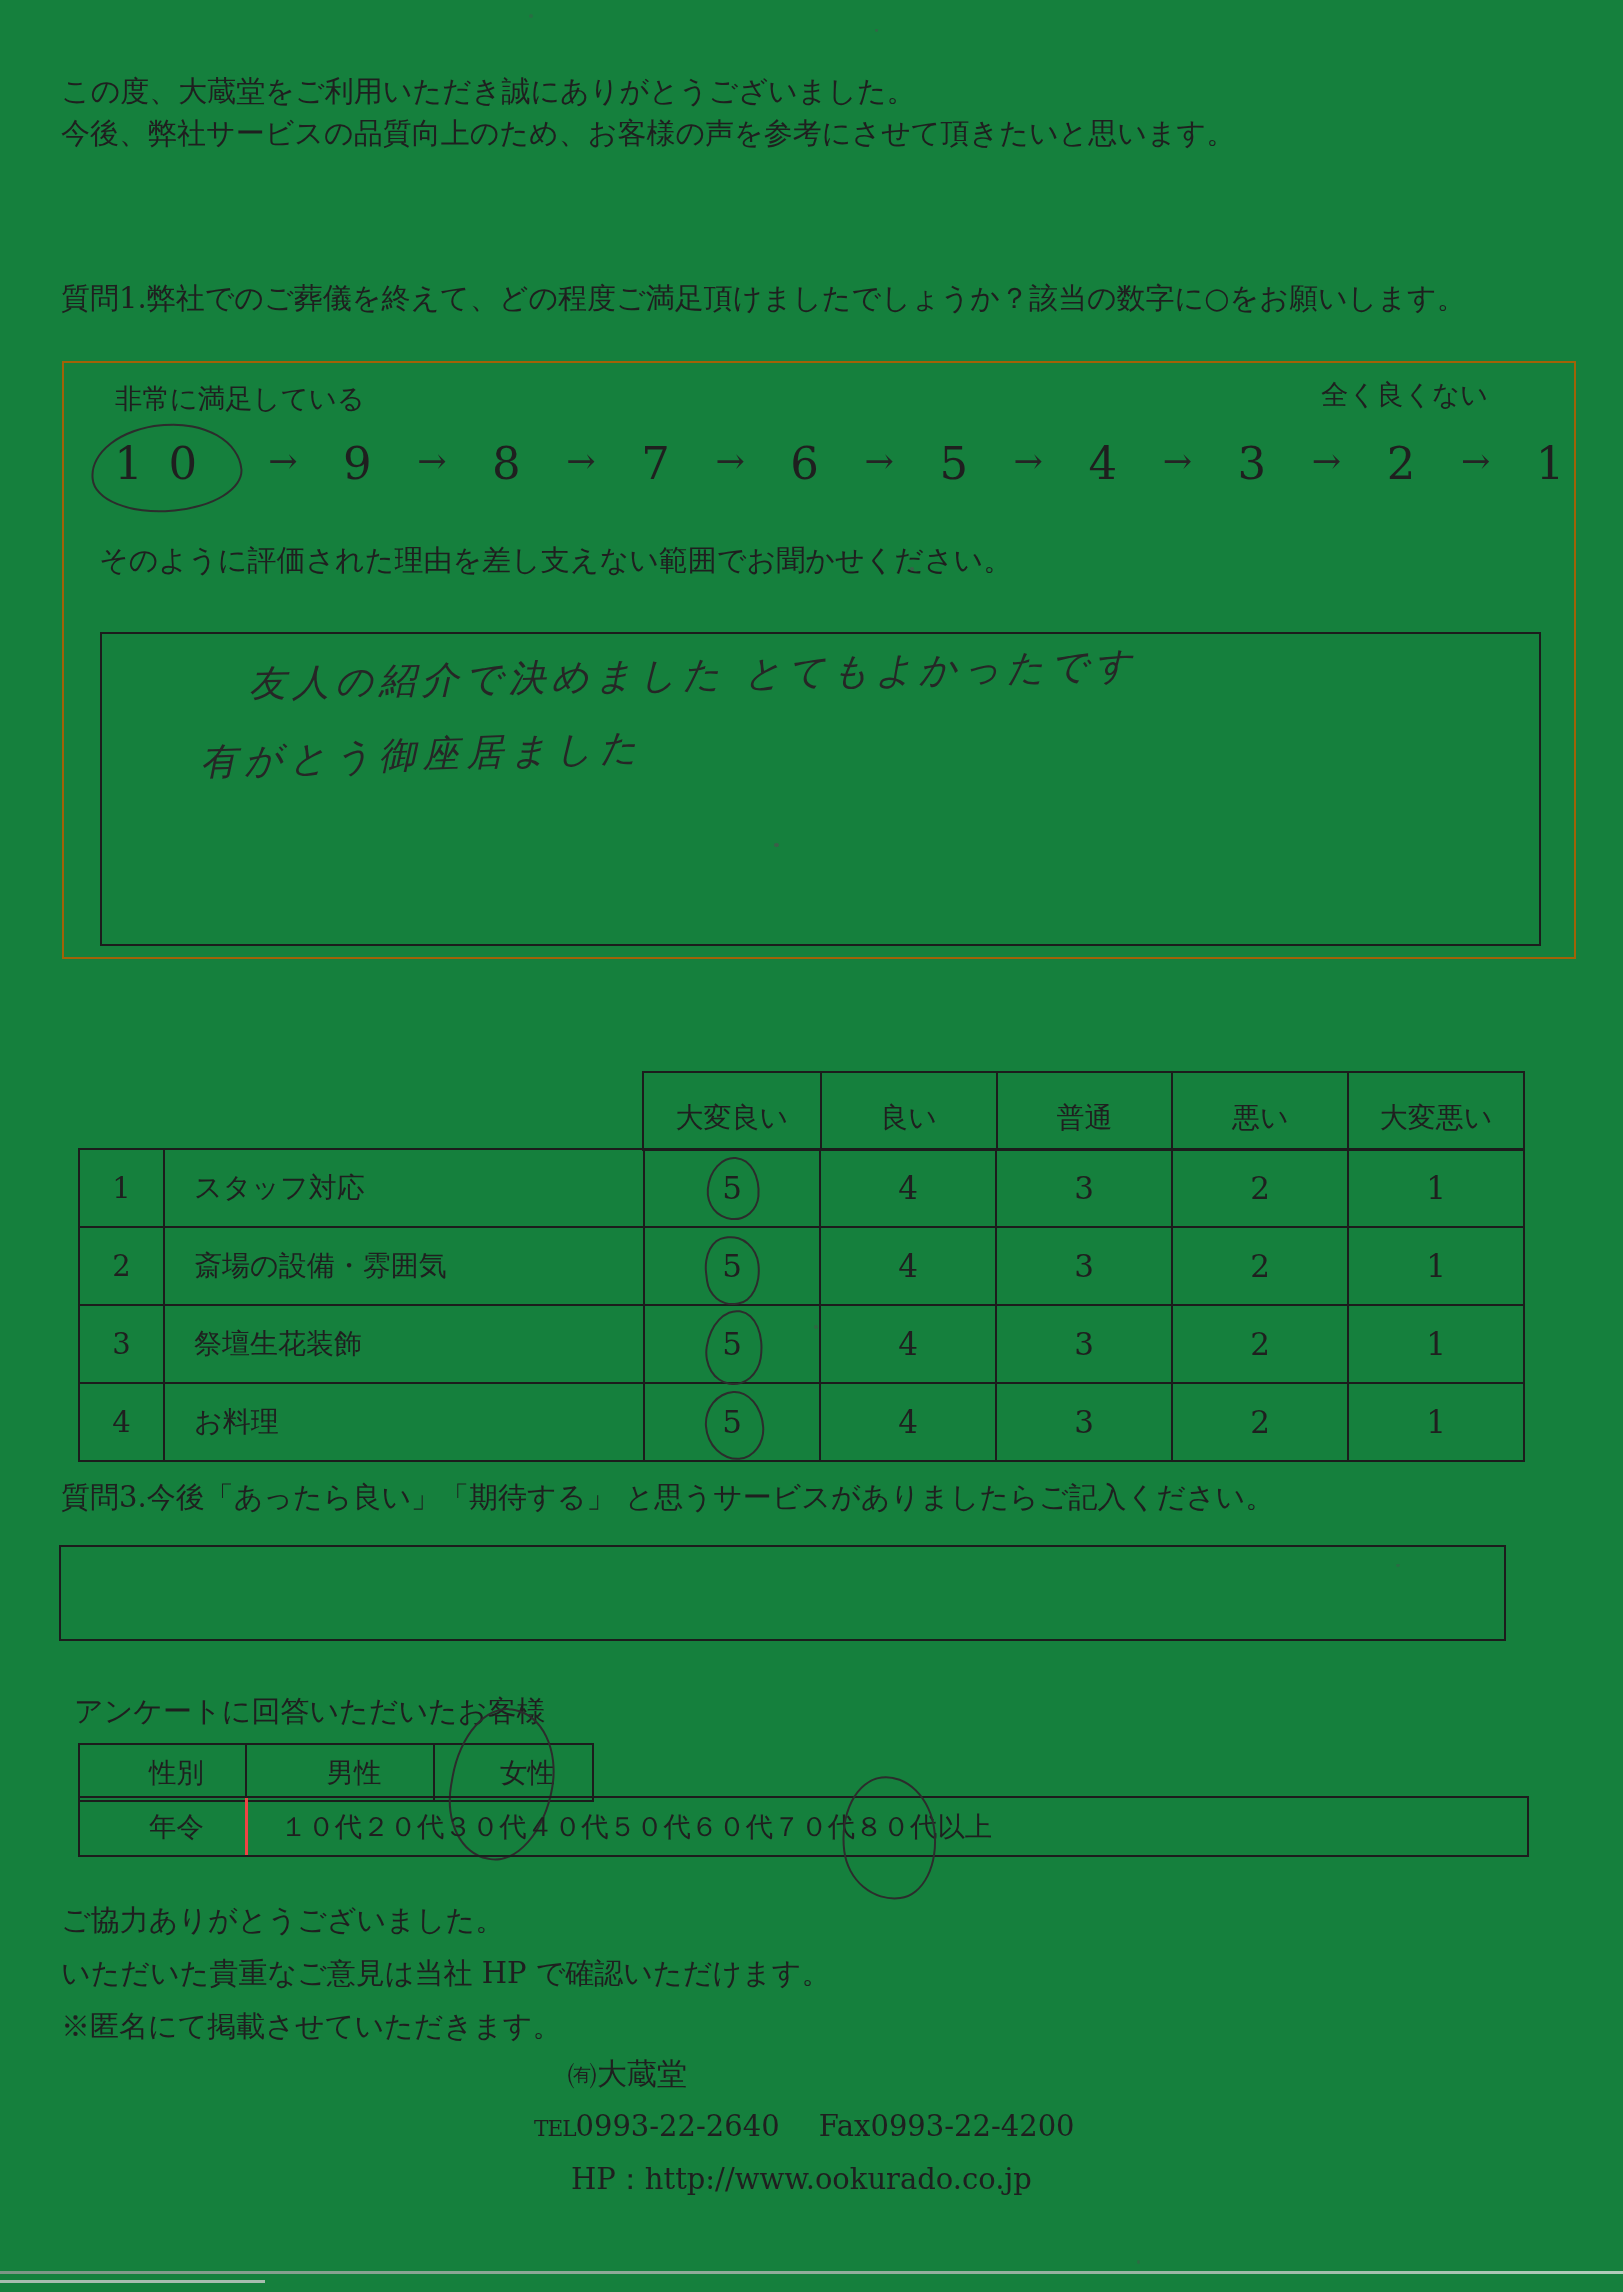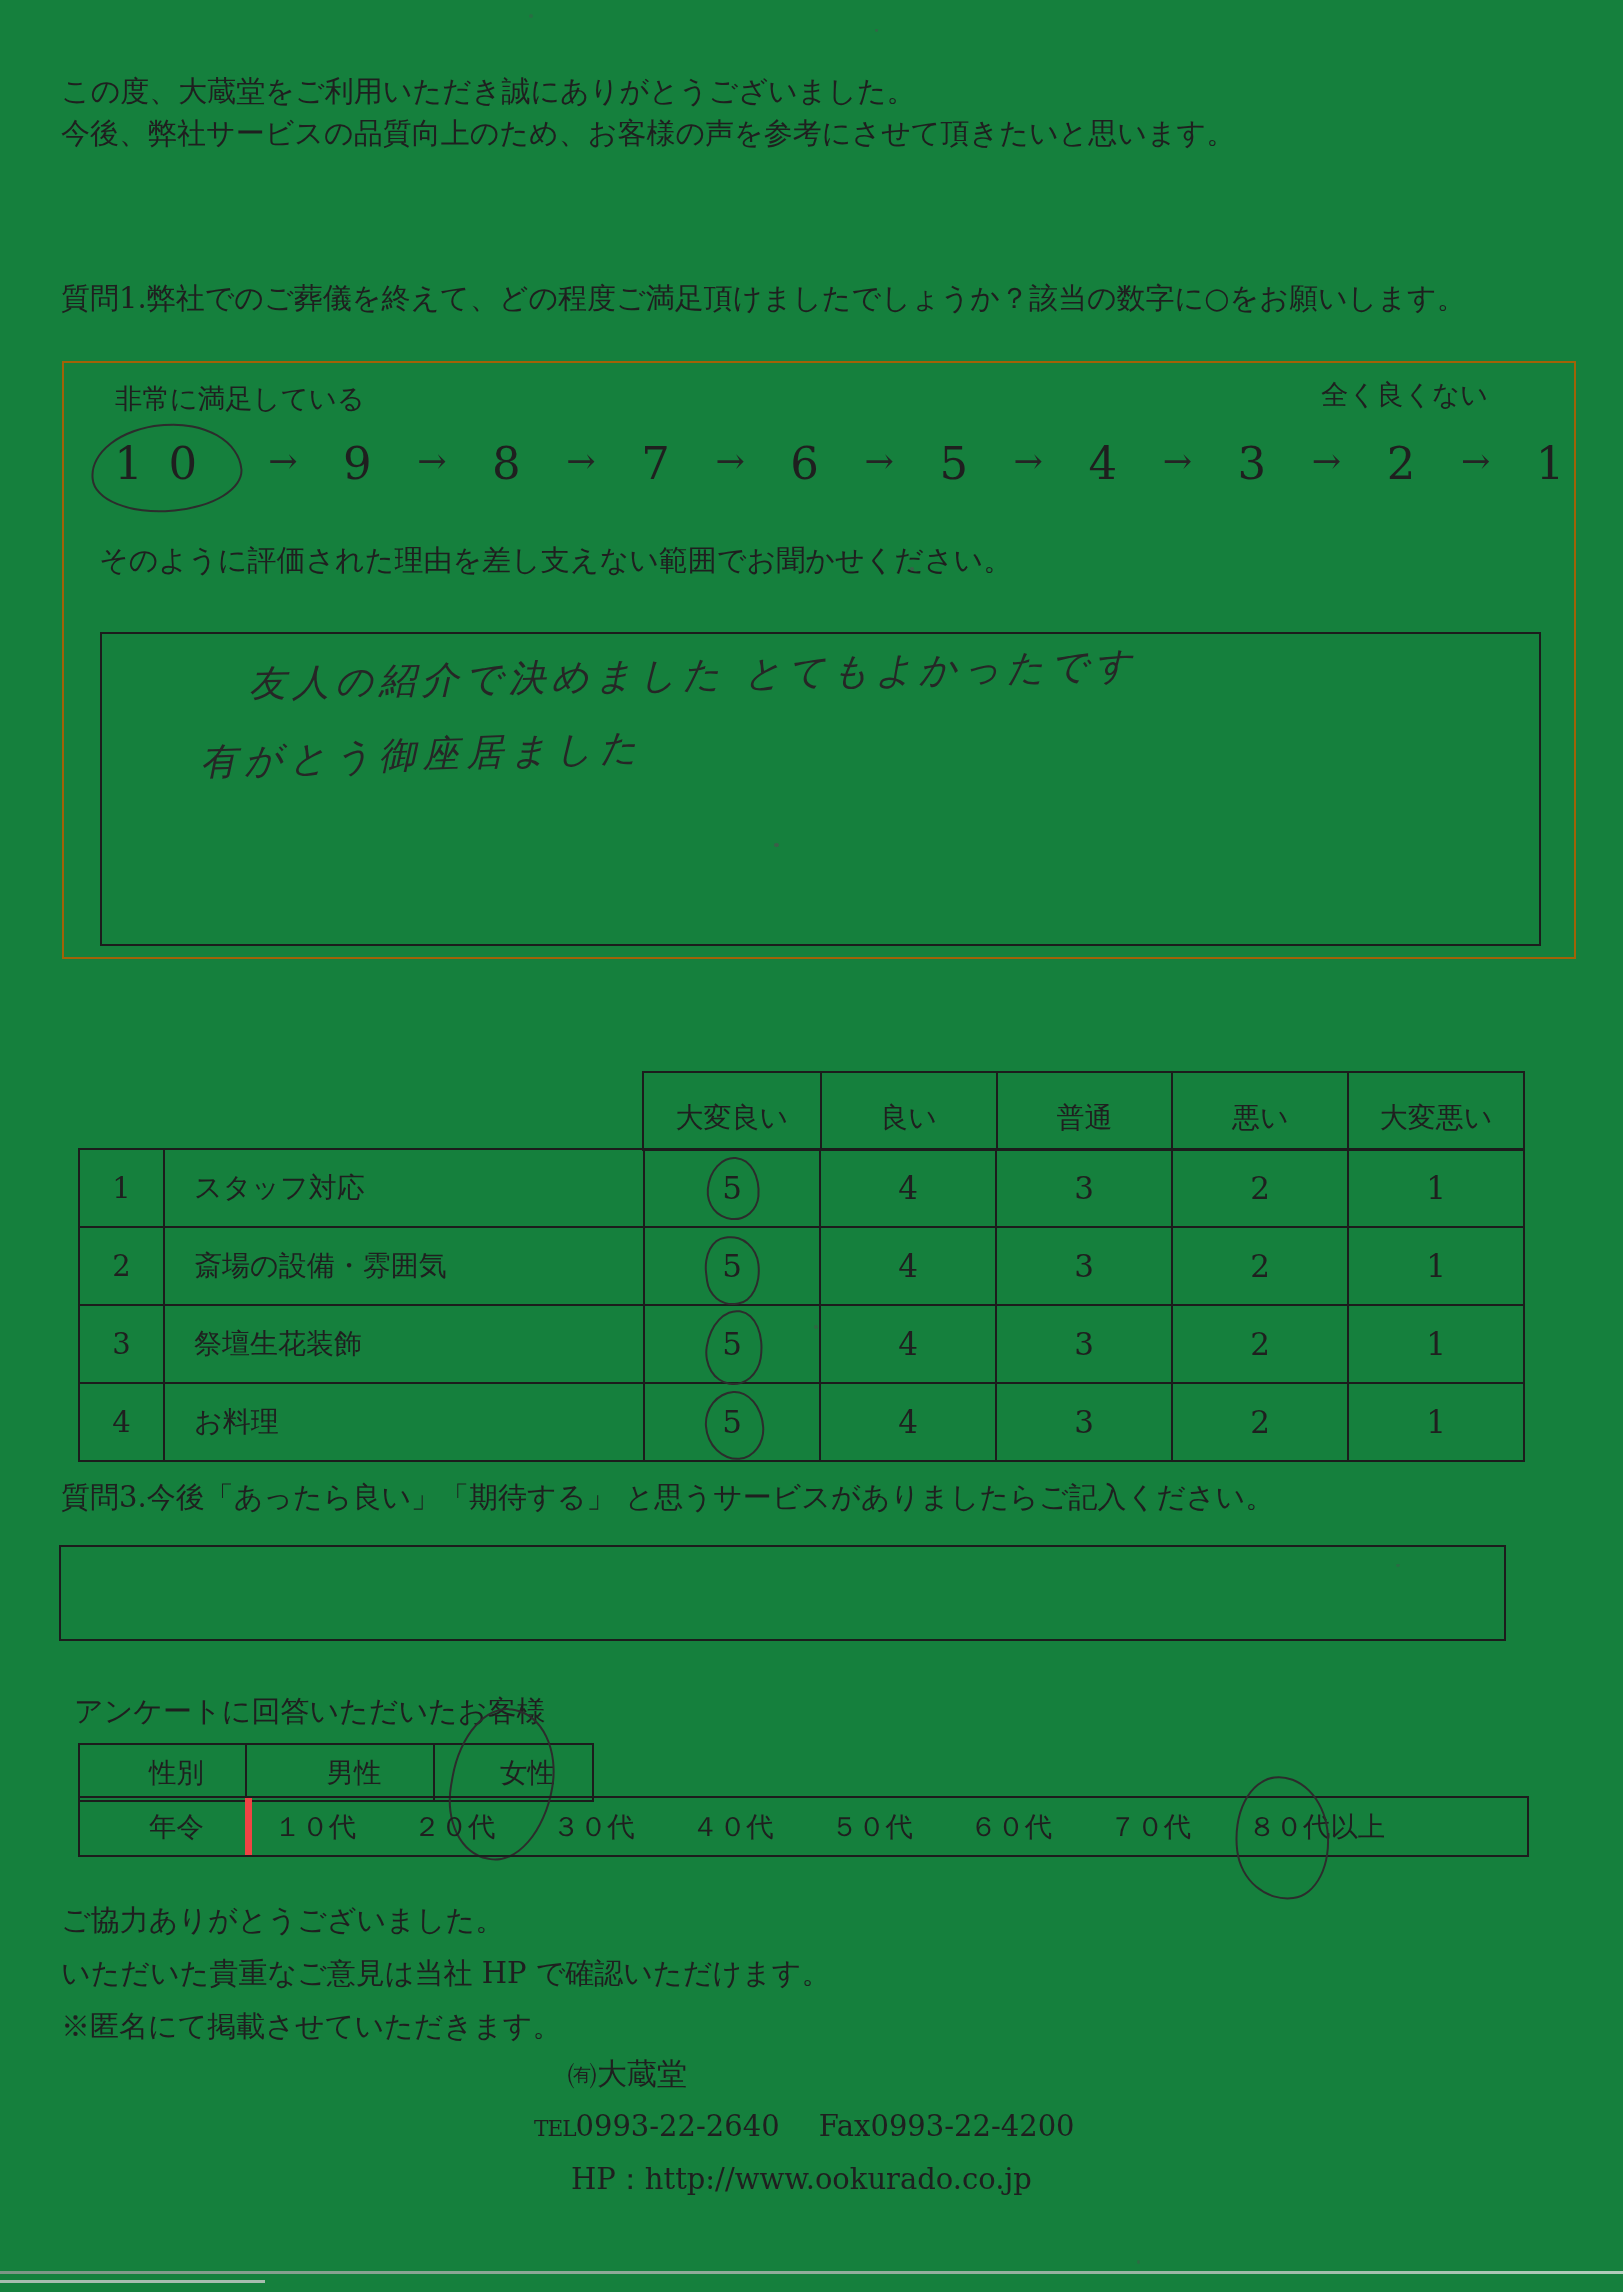--- a/index.html
+++ b/index.html
@@ -56,21 +56,21 @@
   .hc3 { left:-17.6px; top:-12.7px; width:55px; height:65px; border-width:2.5px; transform:rotate(-4deg); border-radius:52% 48% 46% 54% / 48% 55% 45% 52%; }
 
   
   .q3-box { position:absolute; left:59px; top:1545px; width:1443px; height:92px; border:2px solid #1c1c1c; }
 
   
   .demo-row1 { position:absolute; left:78px; top:1743px; width:512px; height:55px; border:2px solid #1c1c1c; display:grid; grid-template-columns:165px 188px 159px; }
   .demo-row2 { position:absolute; left:78px; top:1796px; width:1447px; height:57px; border:2px solid #1c1c1c; display:grid; grid-template-columns:165px 1fr; }
   .demo-cell { display:flex; align-items:center; justify-content:center; font-size:27.4px; border-left:2px solid #1c1c1c; position:relative;padding-left:28px; }
   .demo-cell:first-child { border-left:none; }
-  .ages { display:flex; align-items:center; justify-content:flex-start; gap:57px; padding-left:22px; border-left:7px solid #ef4444; font-size:27.4px; }
+  .ages { display:flex; align-items:center; justify-content:flex-start; padding-left:32px; border-left:3px solid #ef4444; font-size:27.4px; }
   .age-item { position:relative; white-space:nowrap; }
   .hc-female { left:15.7px; top:-37px; width:98px; height:149px; border-width:2.5px; transform:rotate(10deg); border-radius:48% 52% 50% 50% / 52% 48% 55% 45%; }
   .hc-80 { left:-13.7px; top:-33px; width:90px; height:120px; border-width:2.5px; transform:rotate(-7deg); border-radius:50% 50% 46% 54% / 56% 48% 52% 44%; }
 
   
   .telfax { position:absolute; left:534px; top:2109px; display:flex; gap:39px; font-size:29px; align-items:baseline; }
   .tel-label { font-size:21.6px; letter-spacing:-1px; }
 
   
   .speck { position:absolute; background:#4e4e4e; border-radius:50%; }

